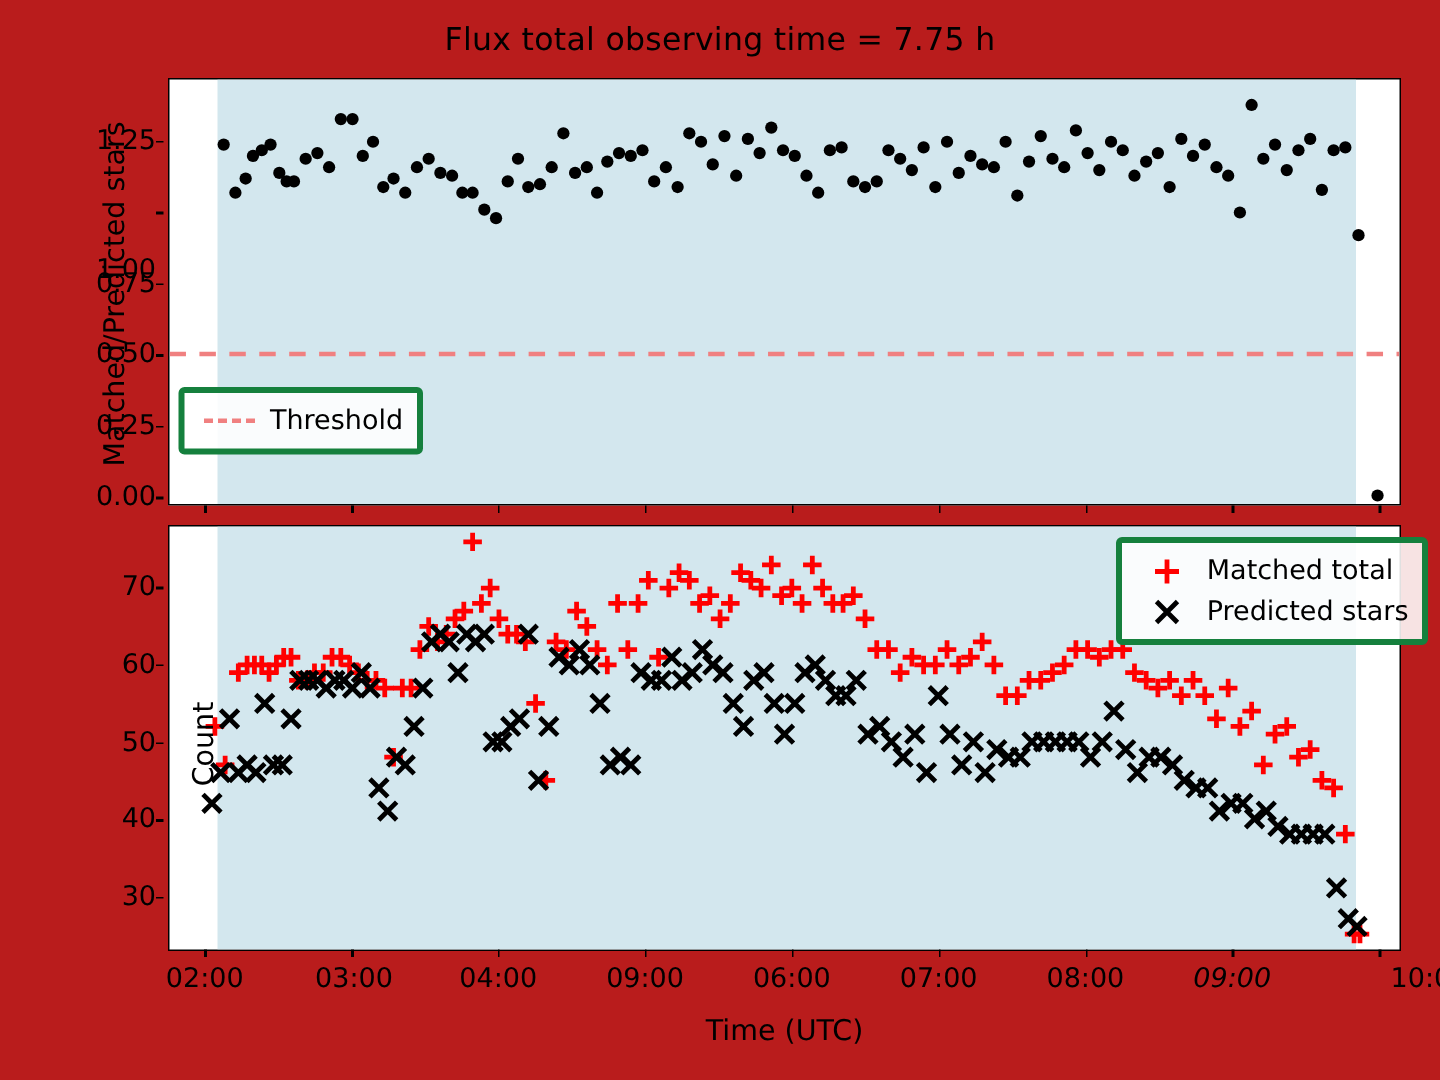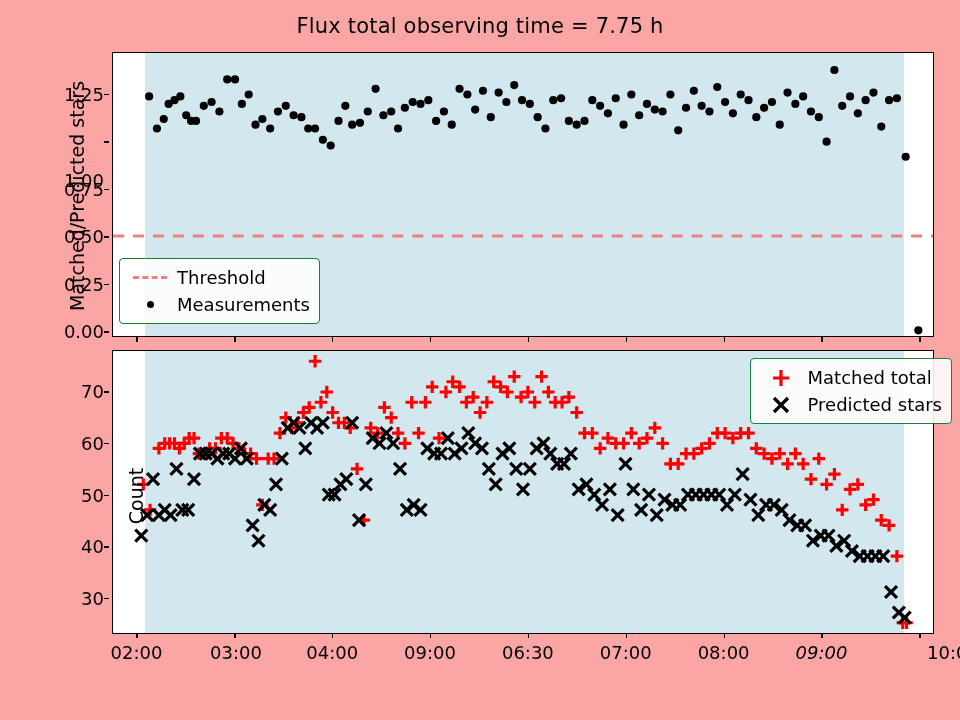--- a/index.html
+++ b/index.html
@@ -1,18 +1,18 @@
 <!DOCTYPE html>
 <html><head>
 <meta charset="utf-8">
 <style>
   html,body{margin:0;padding:0;background:#ffffff;}
   body{width:960px;height:720px;overflow:hidden;
        font-family:"DejaVu Sans","Liberation Sans",sans-serif;color:#000;}
-  #figure{position:relative;width:960px;height:720px;background:#fca5a5;}
+  #figure{position:relative;width:960px;height:720px;background:#b91c1c;}
 
   .axes{position:absolute;box-sizing:border-box;border:1.3px solid #000;background:#ffffff;overflow:hidden;}
   #axes-top{left:112px;top:52px;width:822px;height:285px;}
   #axes-bottom{left:112px;top:350px;width:822px;height:284px;}
 
   .span-shade{position:absolute;top:0;bottom:0;background:#d3e7ee;}
   .plot-svg{position:absolute;left:0;top:0;width:100%;height:100%;display:block;}
 
   .title{position:absolute;left:0;top:14px;width:960px;text-align:center;
          font-size:21px;letter-spacing:.2px;}
@@ -29,21 +29,21 @@
   .ytick-wrap{position:absolute;left:44px;width:60px;}
   #ytick-wrap-top{top:52px;height:285px;}
   #ytick-wrap-bottom{top:350px;height:284px;}
 
   .xtick{position:absolute;top:4px;font-size:18px;transform:translateX(-50%);}
   .xtick-wrap{position:absolute;left:112px;top:638px;width:822px;height:30px;}
 
   .tickmark{position:absolute;background:#000;}
   .tick-y{width:5px;height:1.3px;left:-5px;}
 
-  .legend{position:absolute;box-sizing:border-box;border:1px solid #15803d;border-radius:4px;
+  .legend{position:absolute;box-sizing:border-box;border:4px solid #15803d;border-radius:4px;
           background:rgba(255,255,255,.88);padding:5px 9px 5px 7px;}
   .legend-row{display:flex;align-items:center;height:27px;}
   .legend-key{width:46px;display:flex;align-items:center;justify-content:center;flex:0 0 46px;}
   .legend-label{font-size:18px;white-space:nowrap;padding-left:4px;}
 
   #legend-top{left:119px;top:258px;}
   #legend-bottom{right:8px;top:358px;}
 
   .dash-key{width:34px;height:0;border-top:3px dashed #f08080;}
   .dot-key{width:7px;height:7px;border-radius:50%;background:#000;}
@@ -433,44 +433,39 @@
 
   <div class="xtick-wrap" id="xtick-wrap">
       <div class="xtick" style="left: 24.4643px;">02:00</div>
       <div class="tickmark" style="left: 24.4643px; top: -5px; width: 1.3px; height: 5px;"></div>
       <div class="xtick" style="left: 124px;">03:00</div>
       <div class="tickmark" style="left: 122.321px; top: -5px; width: 1.3px; height: 5px;"></div>
       <div class="xtick" style="left: 220.179px;">04:00</div>
       <div class="tickmark" style="left: 220.179px; top: -5px; width: 1.3px; height: 5px;"></div>
       <div class="xtick" style="left: 318.036px;">09:00</div>
       <div class="tickmark" style="left: 318.036px; top: -5px; width: 1.3px; height: 5px;"></div>
-      <div class="xtick" style="left: 415.893px;">06:30</div>
+      <div class="xtick" style="left: 415.893px;">06:00</div>
       <div class="tickmark" style="left: 415.893px; top: -5px; width: 1.3px; height: 5px;"></div>
       <div class="xtick" style="left: 513.75px;">07:00</div>
       <div class="tickmark" style="left: 513.75px; top: -5px; width: 1.3px; height: 5px;"></div>
       <div class="xtick" style="left: 611.607px;">08:00</div>
       <div class="tickmark" style="left: 611.607px; top: -5px; width: 1.3px; height: 5px;"></div>
       <div class="xtick" style="left: 709.464px; font-style: italic;">09:00</div>
       <div class="tickmark" style="left: 709.464px; top: -5px; width: 1.3px; height: 5px;"></div>
       <div class="xtick" style="left: 841px;">10:00</div>
       <div class="tickmark" style="left: 807.321px; top: -5px; width: 1.3px; height: 5px;"></div>
     </div>
+  <div class="xlabel">Time (UTC)</div>
 
   <div class="legend" id="legend-top">
     <div class="legend-row">
       <span class="legend-key">
         <span class="dash-key"></span>
       </span>
       <span class="legend-label">Threshold</span>
-    </div>
-    <div class="legend-row">
-      <span class="legend-key">
-        <span class="dot-key"></span>
-      </span>
-      <span class="legend-label">Measurements</span>
     </div>
   </div>
 
   <div class="legend" id="legend-bottom">
     <div class="legend-row">
       <span class="legend-key">
         <svg width="22" height="22" viewBox="0 0 22 22">
           <path d="M11 3 V19 M3 11 H19" stroke="#ff0000" stroke-width="3.2" fill="none"></path>
         </svg>
       </span>

